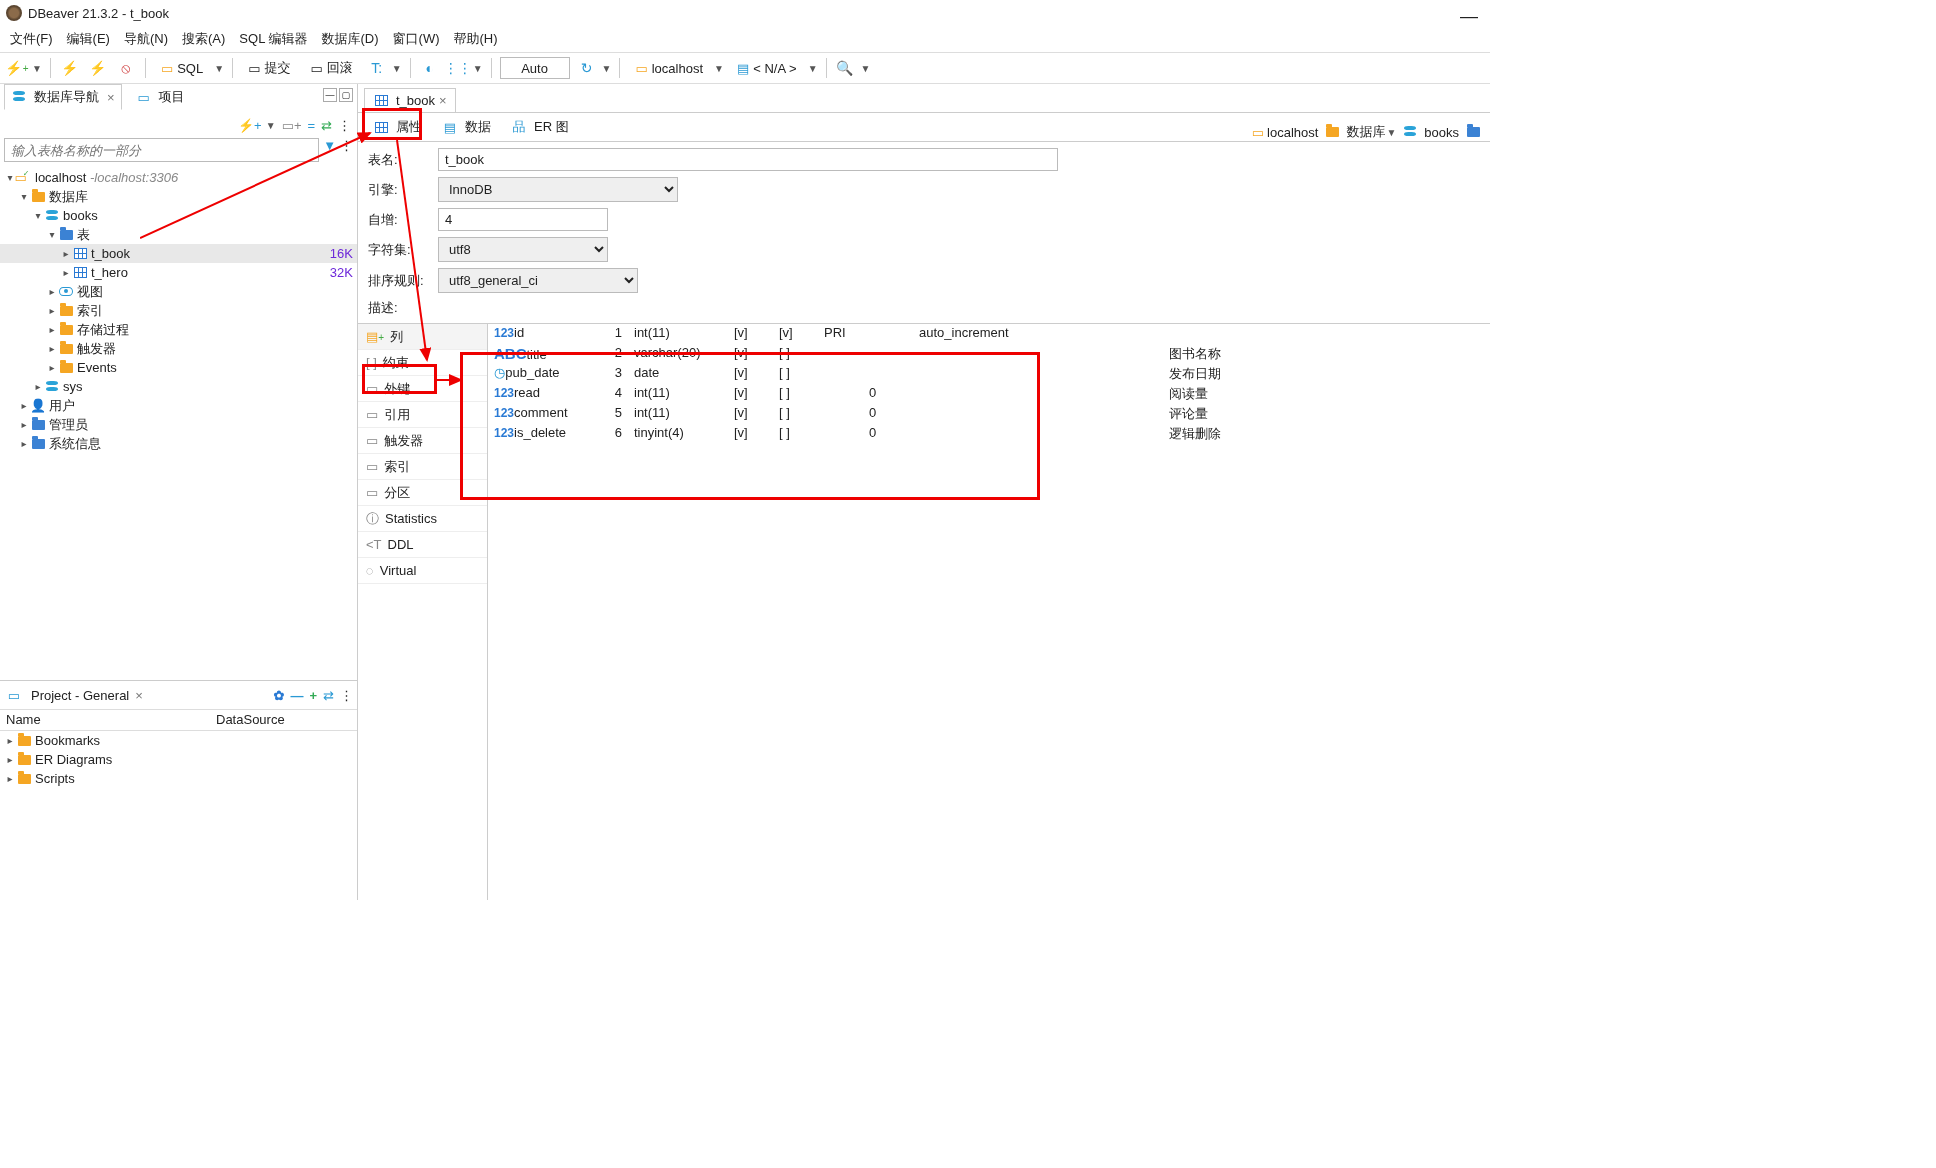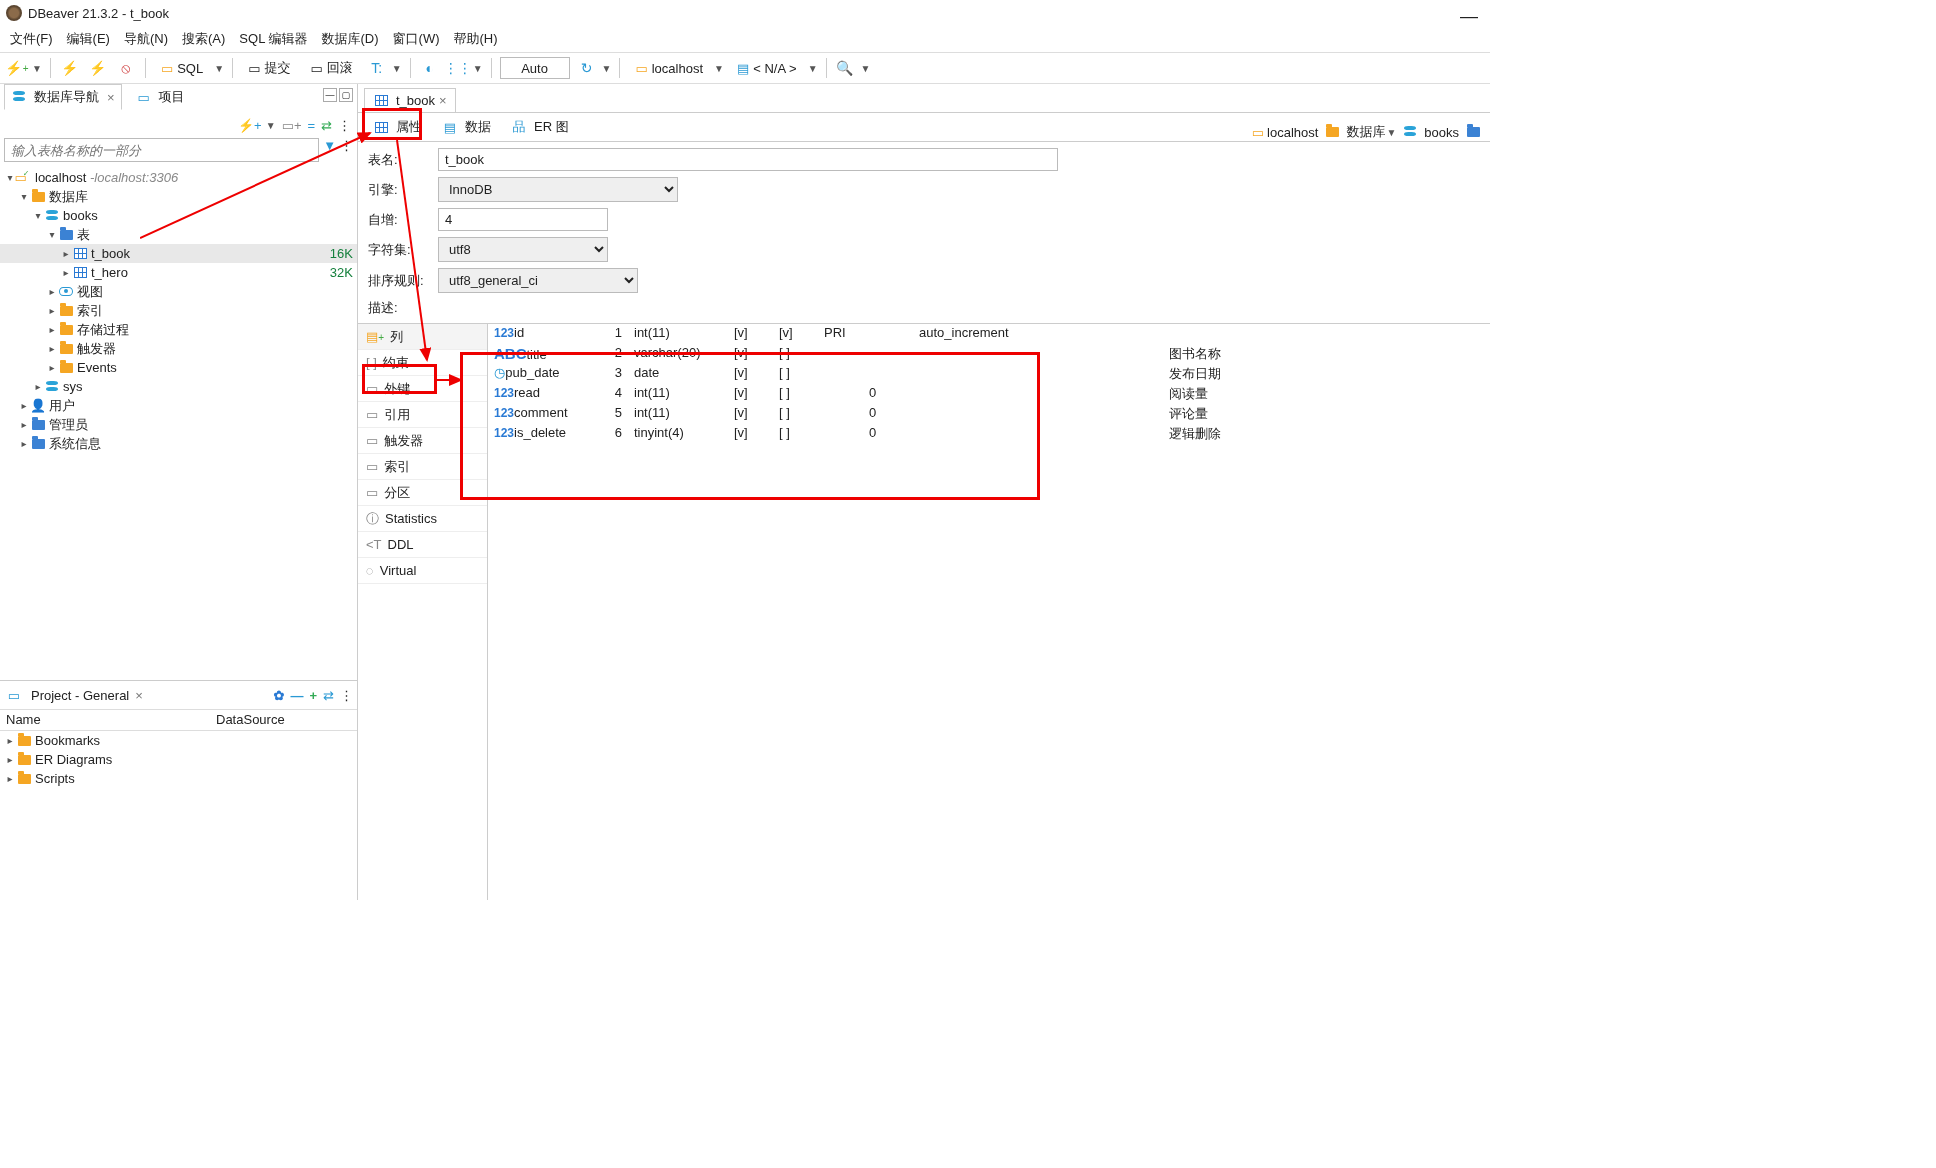--- a/index.html
+++ b/index.html
@@ -25,21 +25,21 @@
 .minmax span{width:14px;height:14px;border:1px solid #aaa;font-size:9px;display:flex;align-items:center;justify-content:center}
 .mini-tb{height:26px;display:flex;align-items:center;justify-content:flex-end;gap:6px;padding:0 6px}
 .searchrow{height:28px;display:flex;align-items:flex-start;padding:0 4px;gap:4px}
 .searchrow input{flex:1;height:24px;border:1px solid #bbb;padding:0 6px;font-style:italic;color:#888}
 .tree{flex:1;min-height:200px;overflow:hidden;padding:2px 0}
 .trow{height:19px;display:flex;align-items:center;padding:0 4px;white-space:nowrap}
 .trow.sel{background:#e8e8e8}
 .tind{display:inline-block}
 .tarr{width:12px;display:inline-block;font-size:10px;color:#555;text-align:center}
 .ticon{width:16px;height:14px;display:inline-flex;align-items:center;justify-content:center;margin-right:3px}
-.trow .sz{margin-left:auto;color:#15803d}
+.trow .sz{margin-left:auto;color:#6d28d9}
 .fold-o{width:13px;height:10px;background:#f5a623;border-radius:1px;position:relative}
 .fold-o:before{content:"";position:absolute;top:-3px;left:0;width:6px;height:3px;background:#f5a623;border-radius:1px 1px 0 0}
 .fold-b{width:13px;height:10px;background:#3b82d4;border-radius:1px;position:relative}
 .fold-b:before{content:"";position:absolute;top:-3px;left:0;width:6px;height:3px;background:#3b82d4;border-radius:1px 1px 0 0}
 .db-ic{width:12px;height:12px;position:relative}
 .db-ic:before,.db-ic:after{content:"";position:absolute;left:0;width:12px;height:4px;background:#2aa3d8;border-radius:50%/70%}
 .db-ic:before{top:0}.db-ic:after{top:6px}
 .tbl-ic{width:13px;height:11px;background:#2a7ad4;display:grid;grid-template-columns:1fr 1fr 1fr;grid-template-rows:1fr 1fr;gap:1px;padding:1px}
 .tbl-ic span{background:#fff}
 .eye-ic{width:14px;height:9px;border:1.5px solid #2a99d4;border-radius:60%/100%;position:relative}

